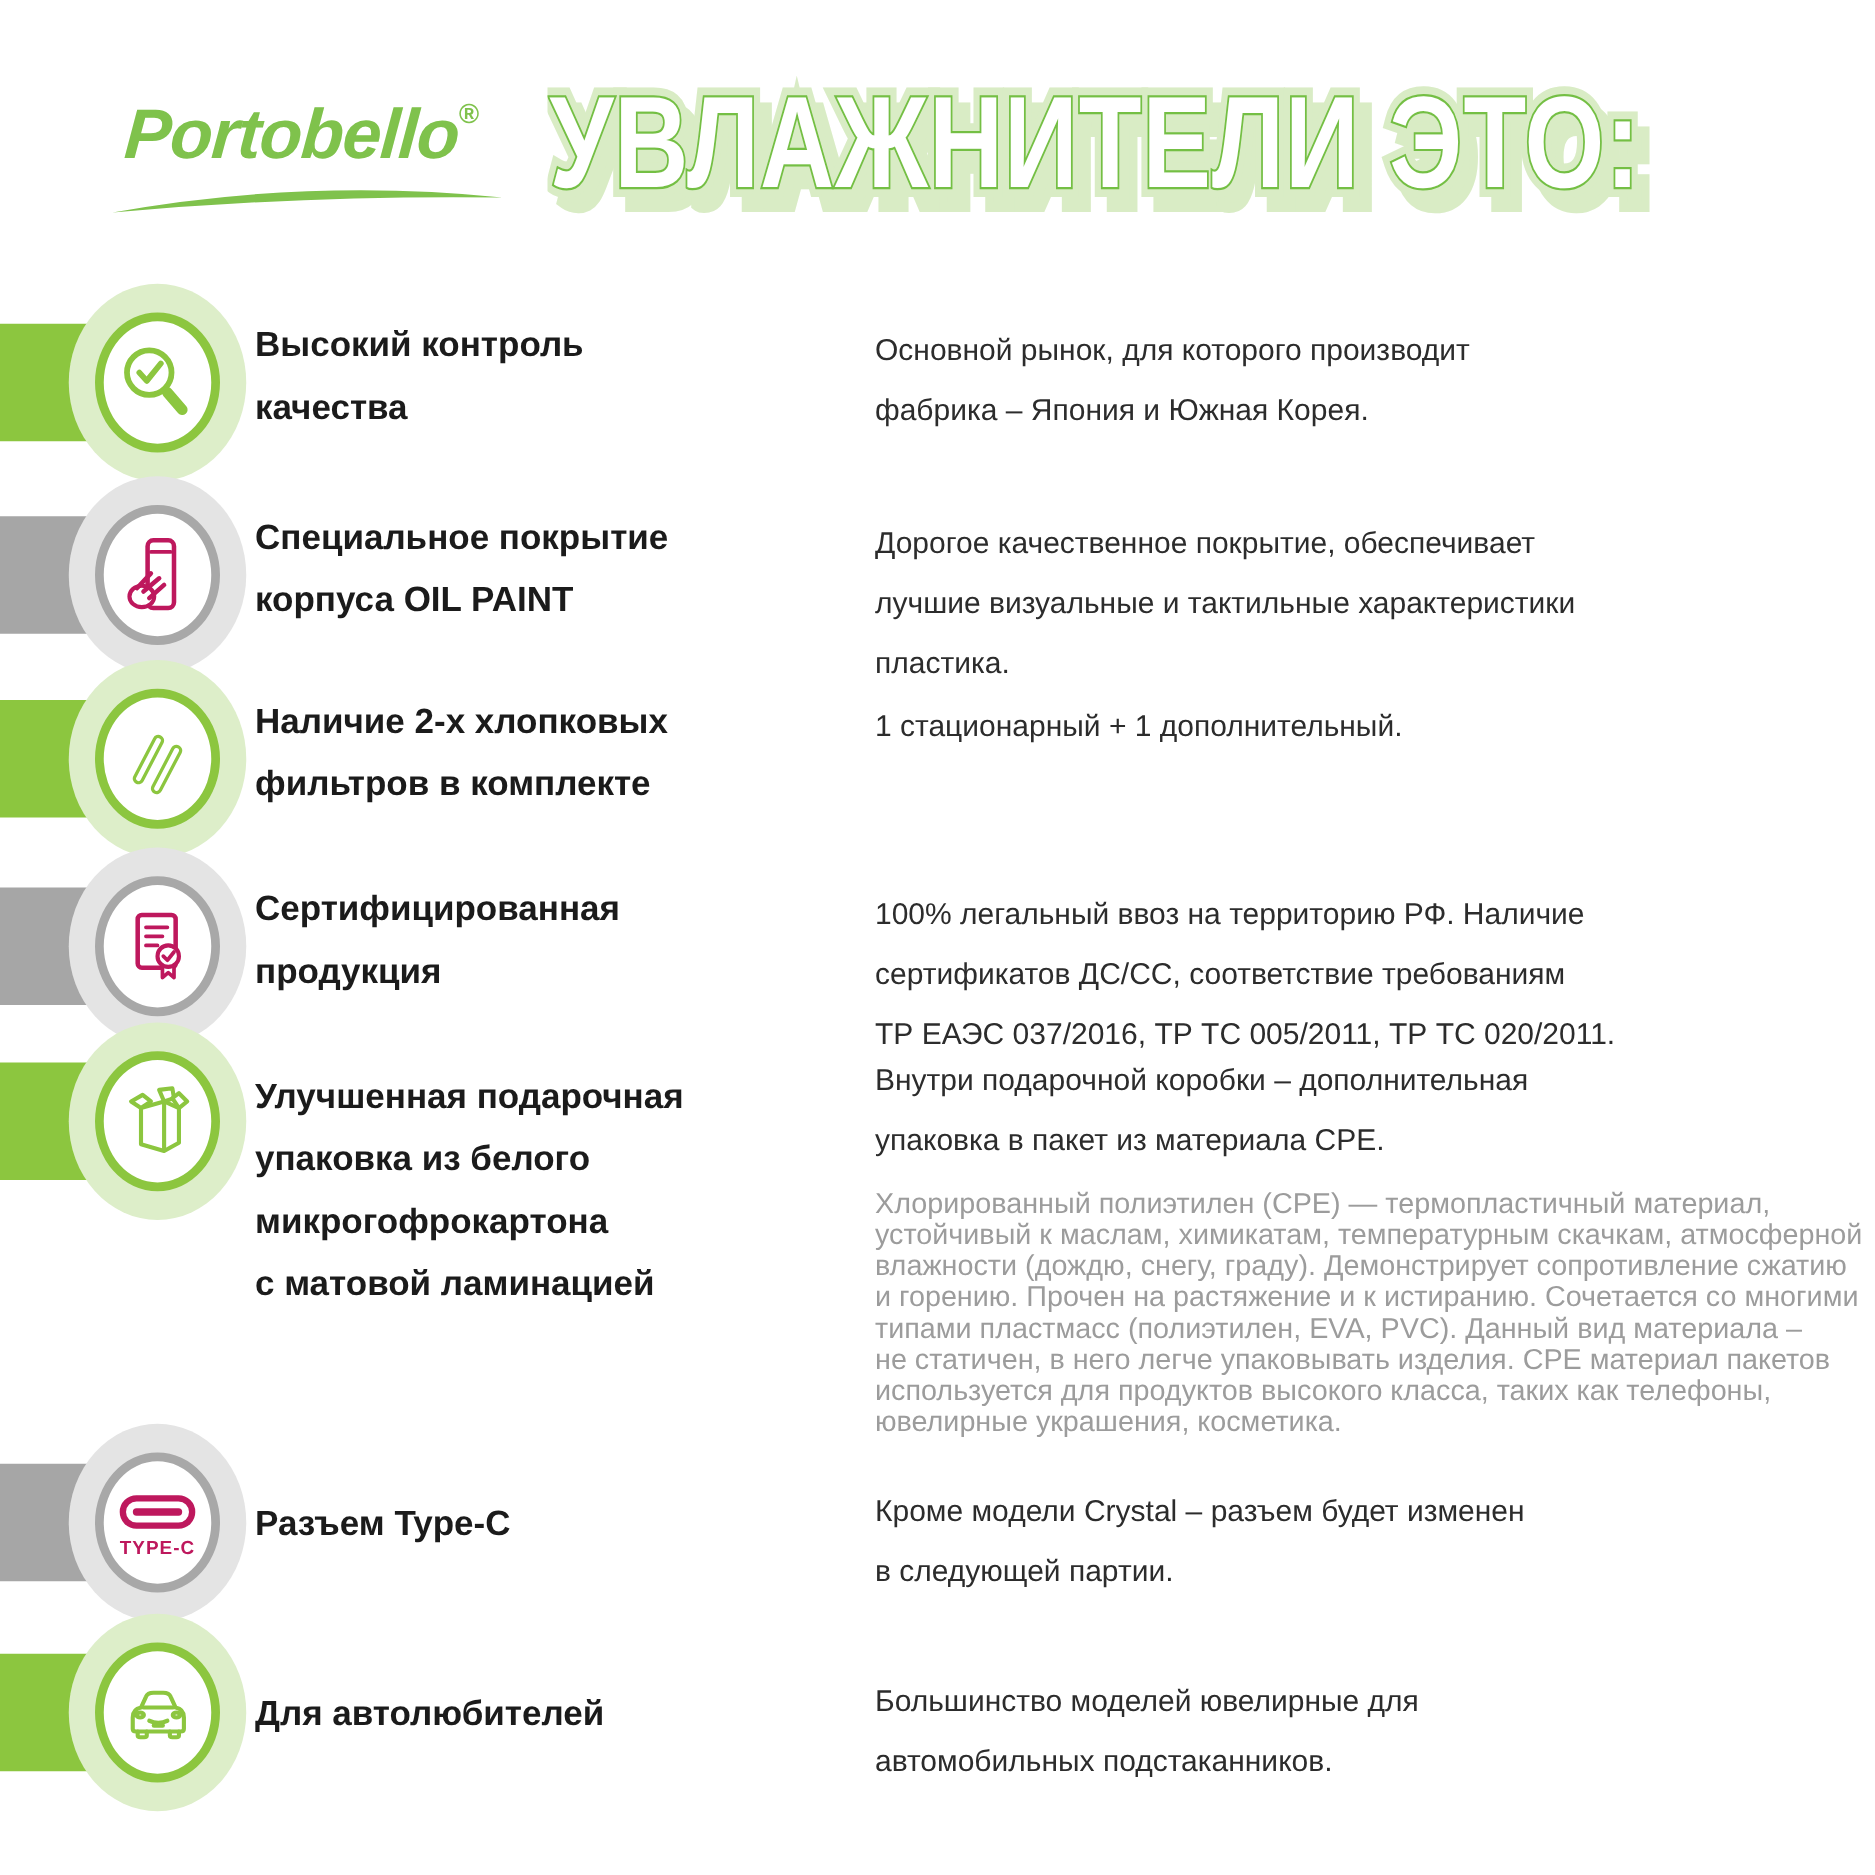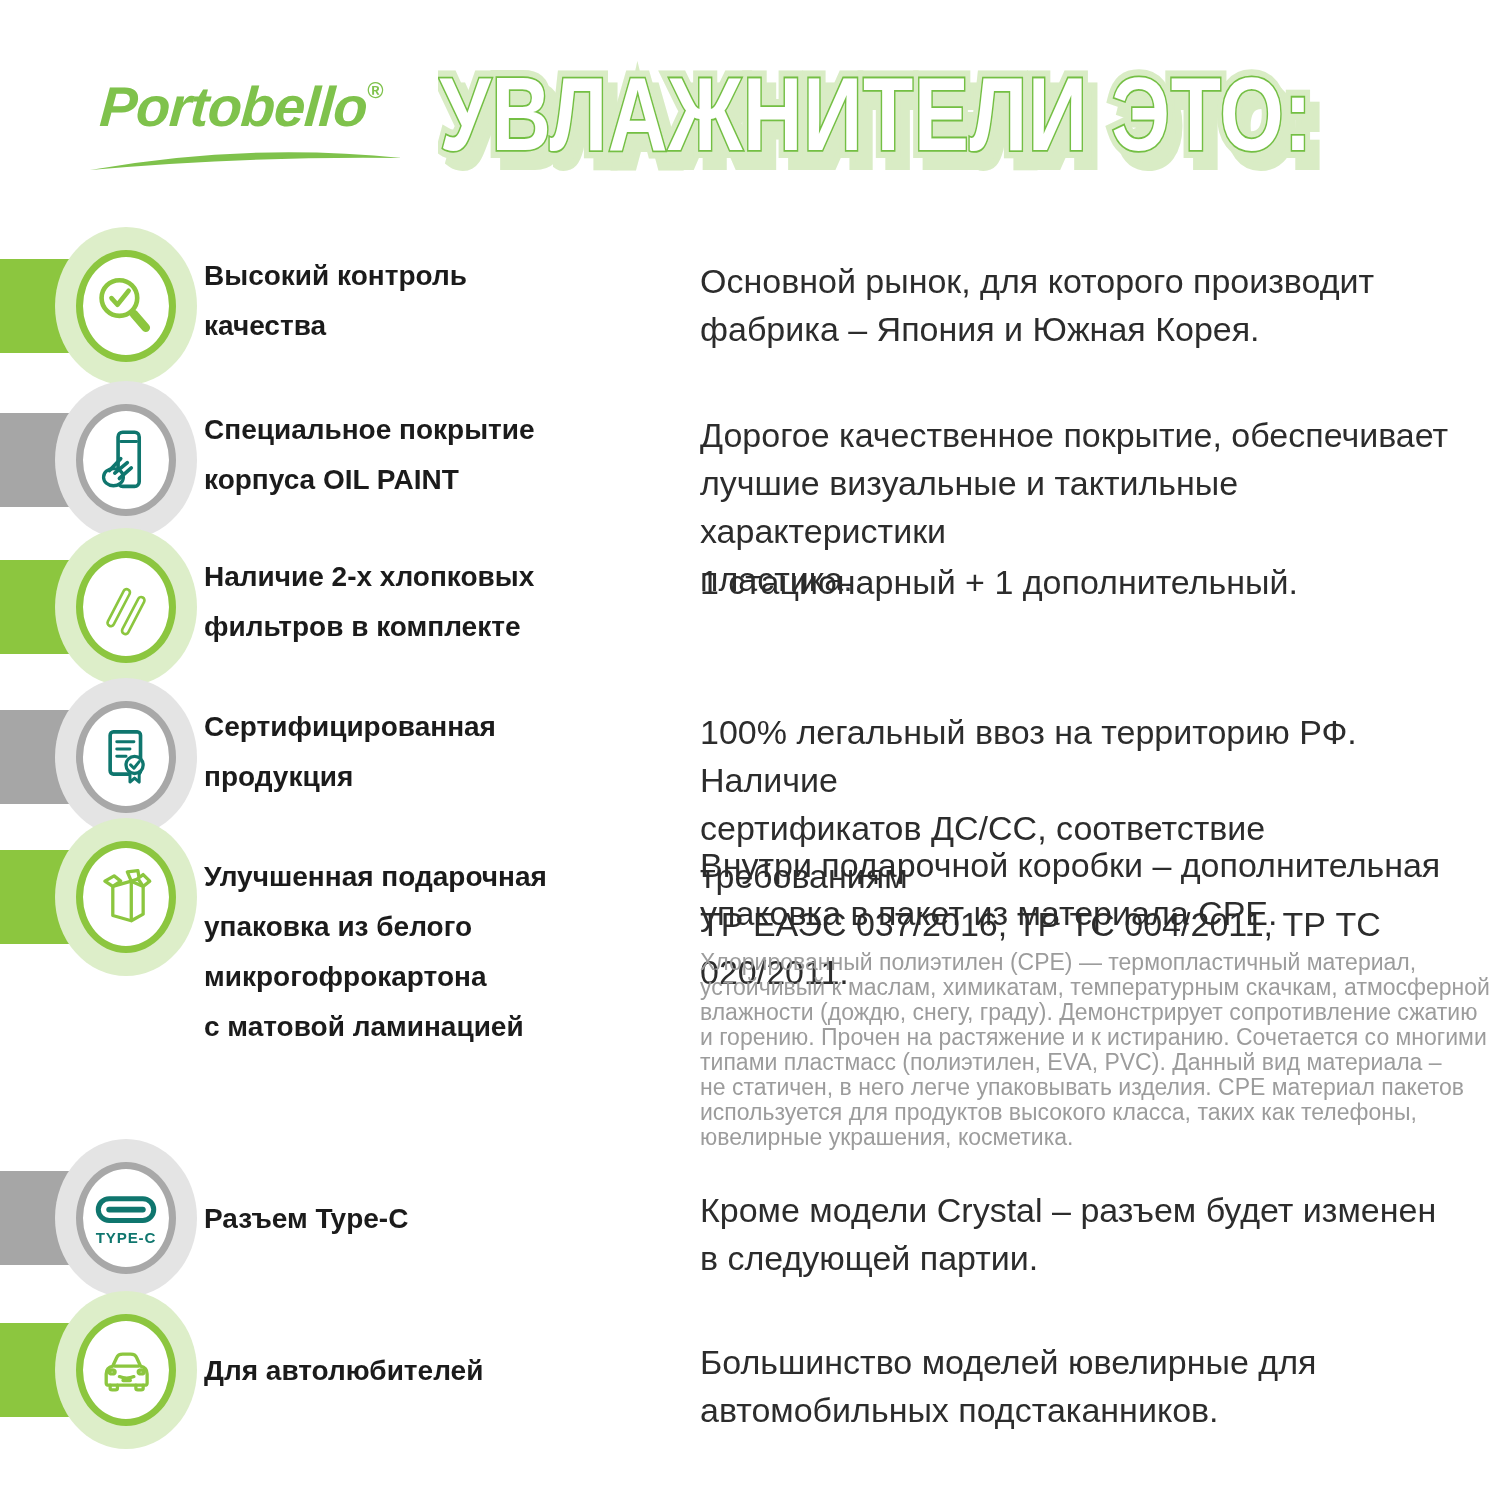--- a/index.html
+++ b/index.html
@@ -28,30 +28,30 @@
   .ring{
     position:absolute;left:76px;top:23px;width:100px;height:112px;border-radius:50%;
     background:#fff;box-sizing:border-box;border:7px solid;
     display:flex;align-items:center;justify-content:center;
   }
   .green .bar{background:#8cc63f}
   .green .halo{background:#ddeec9}
   .green .ring{border-color:#8cc63f;color:#8cc63f}
   .gray .bar{background:#a6a6a6}
   .gray .halo{background:#e4e4e4}
-  .gray .ring{border-color:#a8a8a8;color:#0f766e}
+  .gray .ring{border-color:#a8a8a8;color:#be185d}
   .icon{display:block;}
   .icon text{font-family:"Liberation Sans",sans-serif;}
   .heading{
     position:absolute;left:204px;width:478px;margin:0;
     font-size:28px;line-height:50px;font-weight:700;color:#1b1b1b;white-space:pre-line;
   }
   .desc{
     position:absolute;left:700px;width:760px;margin:0;
-    font-size:34px;line-height:48px;font-weight:400;color:#2c2c2c;white-space:pre-line;
+    font-size:24px;line-height:48px;font-weight:400;color:#2c2c2c;white-space:pre-line;
   }
   .note{
     position:absolute;left:700px;top:132px;width:790px;margin:0;
     font-size:23px;line-height:25px;color:#9c9c9c;white-space:pre-line;
   }
   .r1 .heading,.r2 .heading,.r3 .heading,.r4 .heading{top:24px}
   .r5 .heading{top:34px}
   .r6 .heading,.r7 .heading{top:55px}
   .r1 .desc,.r2 .desc,.r3 .desc,.r4 .desc{top:30px}
   .r5 .desc{top:23px}
@@ -136,21 +136,21 @@
         <path d="M36 27 H62 M36 38 H56 M36 49 H50" stroke-width="4.5" stroke-linecap="round"></path>
         <path d="M56 70 L56 88 L63 82 L70 88 L70 70" fill="#fff" stroke-width="4.5" stroke-linejoin="round"></path>
         <circle cx="63" cy="62" r="13" fill="#fff" stroke-width="5"></circle>
         <path d="M57 62 l5 5 l8 -10" stroke-width="4.5" stroke-linecap="round" stroke-linejoin="round"></path>
       </svg>
     </div>
     <h2 class="heading">Сертифицированная
 продукция</h2>
     <p class="desc">100% легальный ввоз на территорию РФ. Наличие
 сертификатов ДС/СС, соответствие требованиям
-ТР ЕАЭС 037/2016, ТР ТС 004/2011, ТР ТС 020/2011.</p>
+ТР ЕАЭС 037/2016, ТР ТС 005/2011, ТР ТС 020/2011.</p>
   </section>
 
   <section class="row r5 green">
     <div class="bar"></div>
     <div class="halo"></div>
     <div class="ring">
       <svg class="icon" width="66" height="66" viewBox="0 0 100 100" stroke="currentColor" fill="none">
         <g fill="#fff" stroke-width="5" stroke-linejoin="round">
           <path d="M30 34 L58 26 L76 34 L76 76 L58 86 L30 78 Z"></path>
           <path d="M58 26 L58 86" fill="none"></path>

